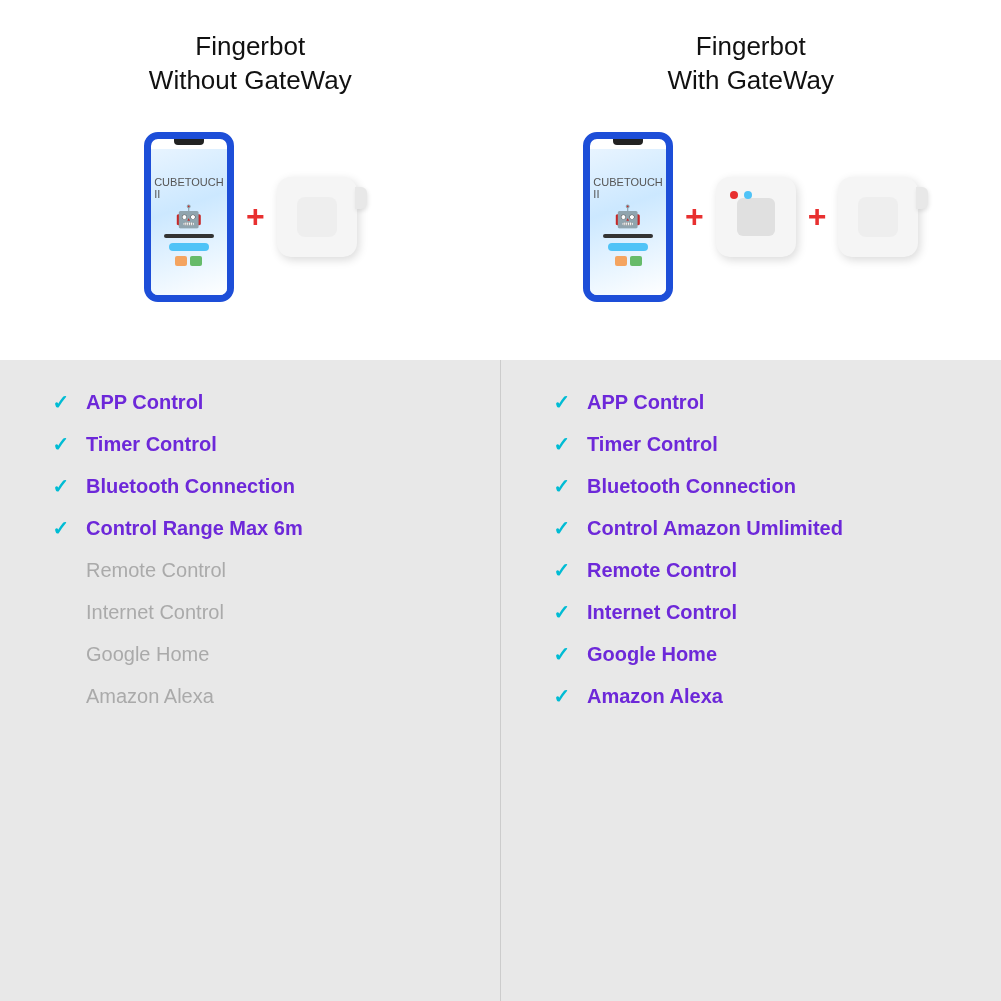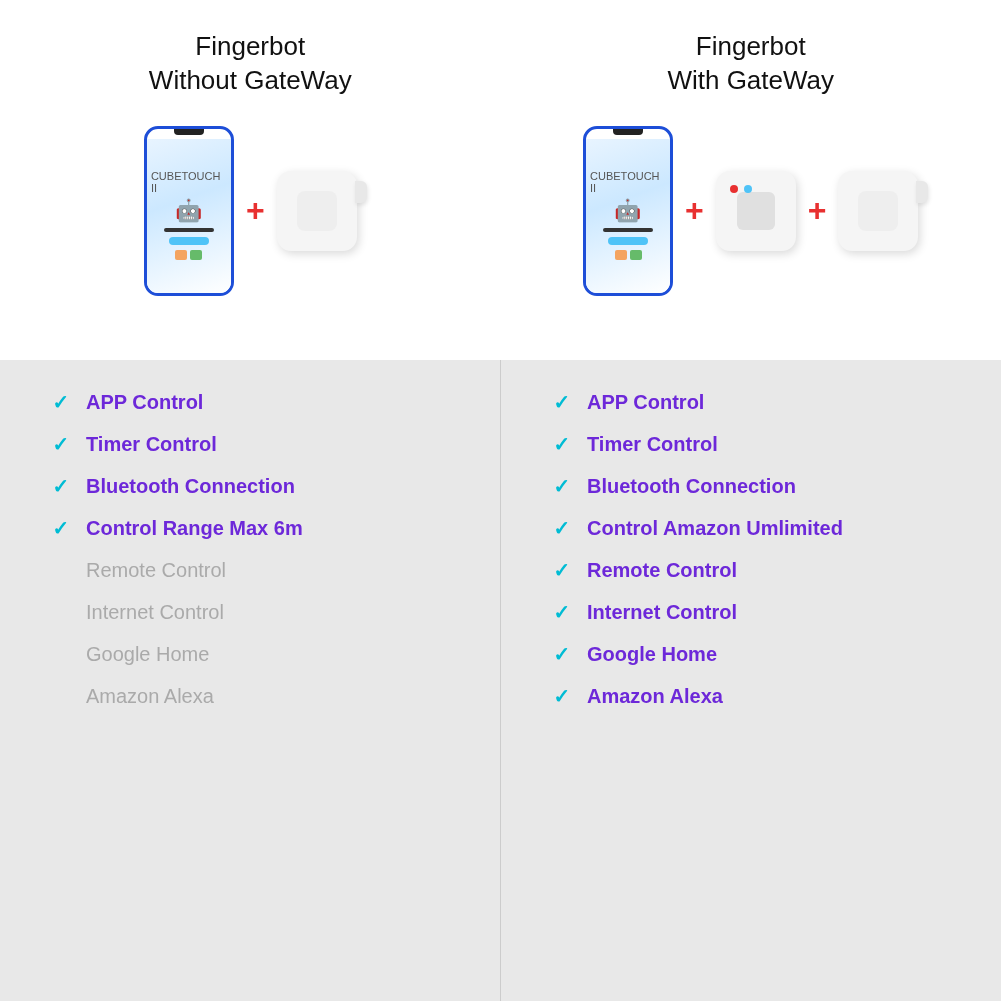--- a/index.html
+++ b/index.html
@@ -25,21 +25,21 @@
       flex-direction: column;
       align-items: center;
       justify-content: flex-start;
       padding: 10px 20px;
     }
 
     .col-title {
       font-size: 26px;
       font-weight: normal;
       text-align: center;
-      margin-bottom: 18px;
+      margin-bottom: 24px;
       line-height: 1.3;
       color: #111;
     }
 
     .product-images {
       display: flex;
       align-items: center;
       justify-content: center;
       gap: 10px;
       margin-top: 10px;
@@ -50,21 +50,21 @@
       font-weight: bold;
       color: #e83030;
       margin: 0 2px;
     }
 
     
     .phone-mockup {
       width: 90px;
       height: 170px;
       background: #fff;
-      border: 3px solid #1d4ed8;
+      border: 7px solid #1d4ed8;
       border-radius: 14px;
       position: relative;
       overflow: hidden;
       display: flex;
       flex-direction: column;
       align-items: center;
     }
     .phone-screen {
       width: 100%;
       flex: 1;

